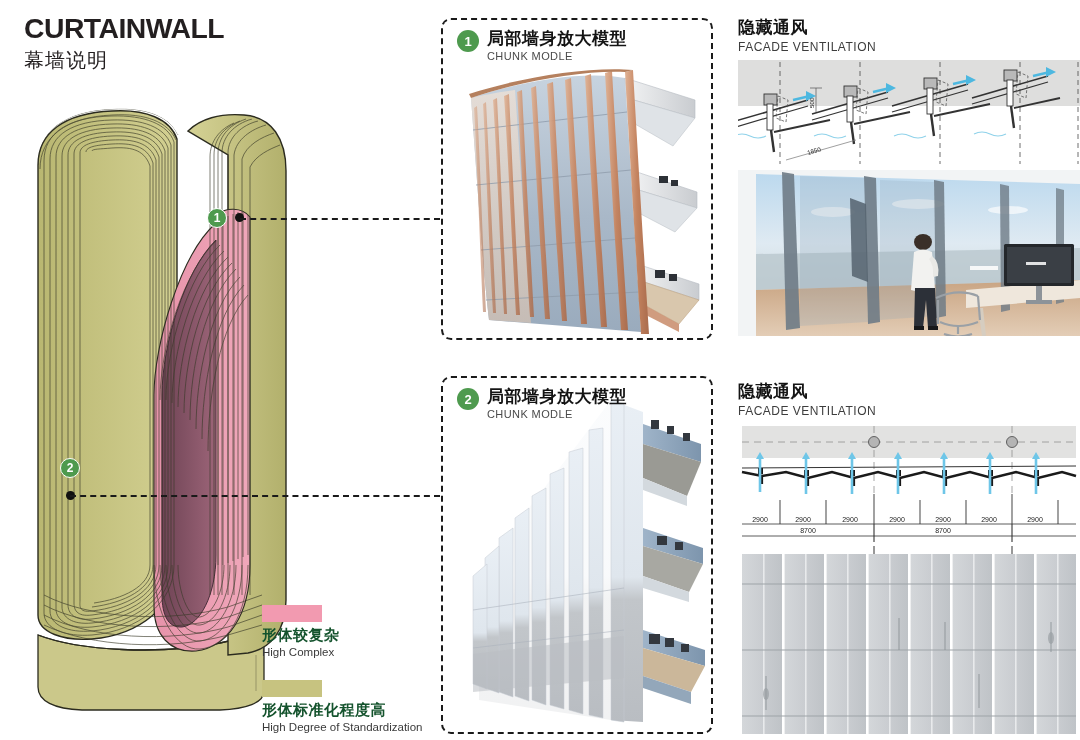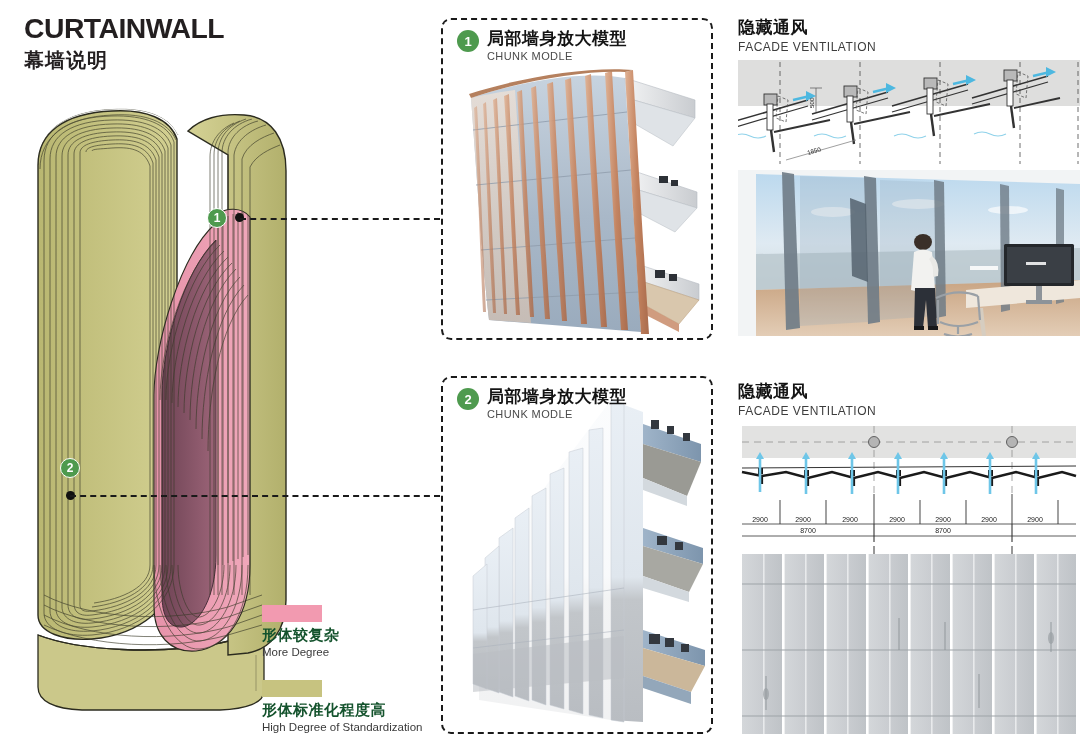--- a/index.html
+++ b/index.html
@@ -12,21 +12,21 @@
   #board { position: relative; width: 1080px; height: 612px; background: #fff; }
 
   
   .title-block { position: absolute; left: 24px; top: 14px; }
   .title-en {
     font-size: 27px; font-weight: 700; letter-spacing: -0.5px;
     color: #231f20; font-family: "Liberation Sans", sans-serif;
     transform: scaleX(1.05); transform-origin: left center;
   }
   .title-cn {
-    font-size: 20px; font-weight: 700; color: #231f20;
+    font-size: 20px; font-weight: 400; color: #231f20;
     margin-top: 2px; letter-spacing: 1px;
     font-family: "DejaVu Sans", sans-serif;
   }
 
   
   .tower-wrap { position: absolute; left: 20px; top: 95px; width: 280px; height: 625px; }
   .tower-svg { display:block; width: 280px; height: 625px; }
 
   .marker {
     position: absolute; width: 20px; height: 20px; border-radius: 50%;
@@ -206,21 +206,21 @@
     <div class="dot" style="left:46px; top:396px;"></div>
   </div>
 
   <div class="leader" style="left:240px; top:218px; width:200px;"></div>
   <div class="leader" style="left:70px; top:495px; width:370px;"></div>
 
   <div class="legend">
     <div class="legend-item">
       <div class="swatch" style="background:#f29ab0;"></div>
       <div class="legend-cn">形体较复杂</div>
-      <div class="legend-en">More Degree</div>
+      <div class="legend-en">High Complex</div>
     </div>
     <div class="legend-item" style="margin-top:22px;">
       <div class="swatch" style="background:#c7c380;"></div>
       <div class="legend-cn">形体标准化程度高</div>
       <div class="legend-en">High Degree of Standardization</div>
     </div>
   </div>
 
   <div class="dpanel" style="left:441px; top:18px; width:272px; height:322px;">
     <div class="phead">

